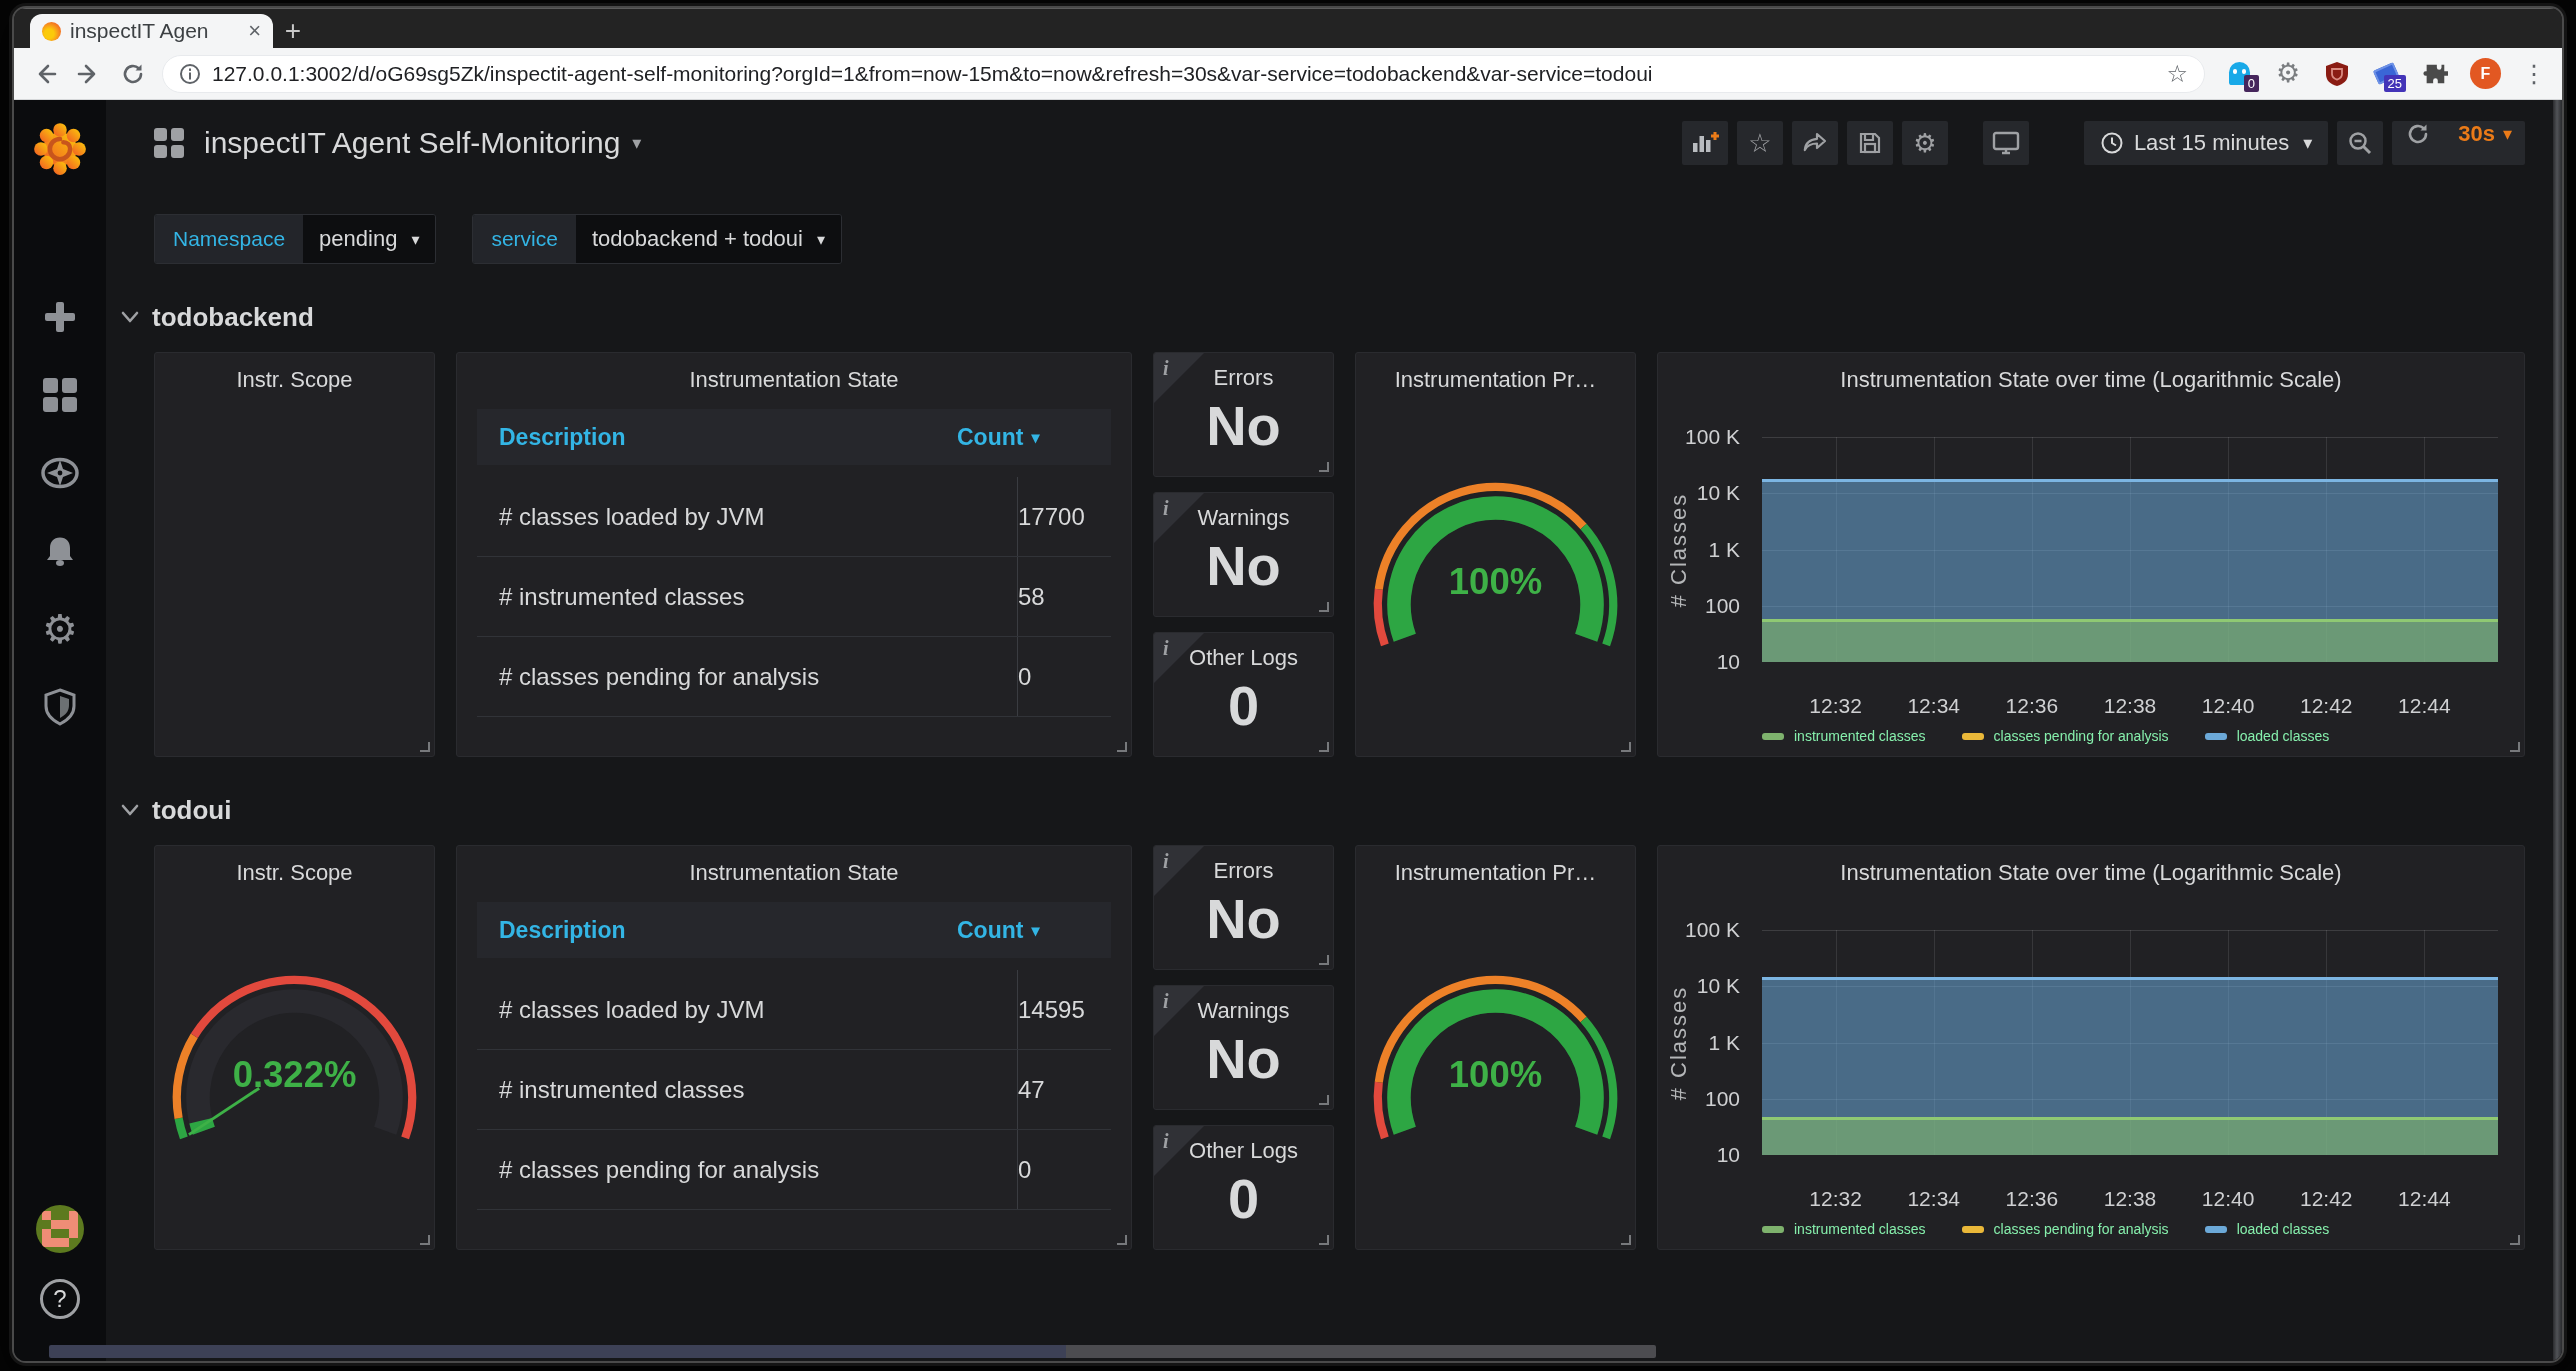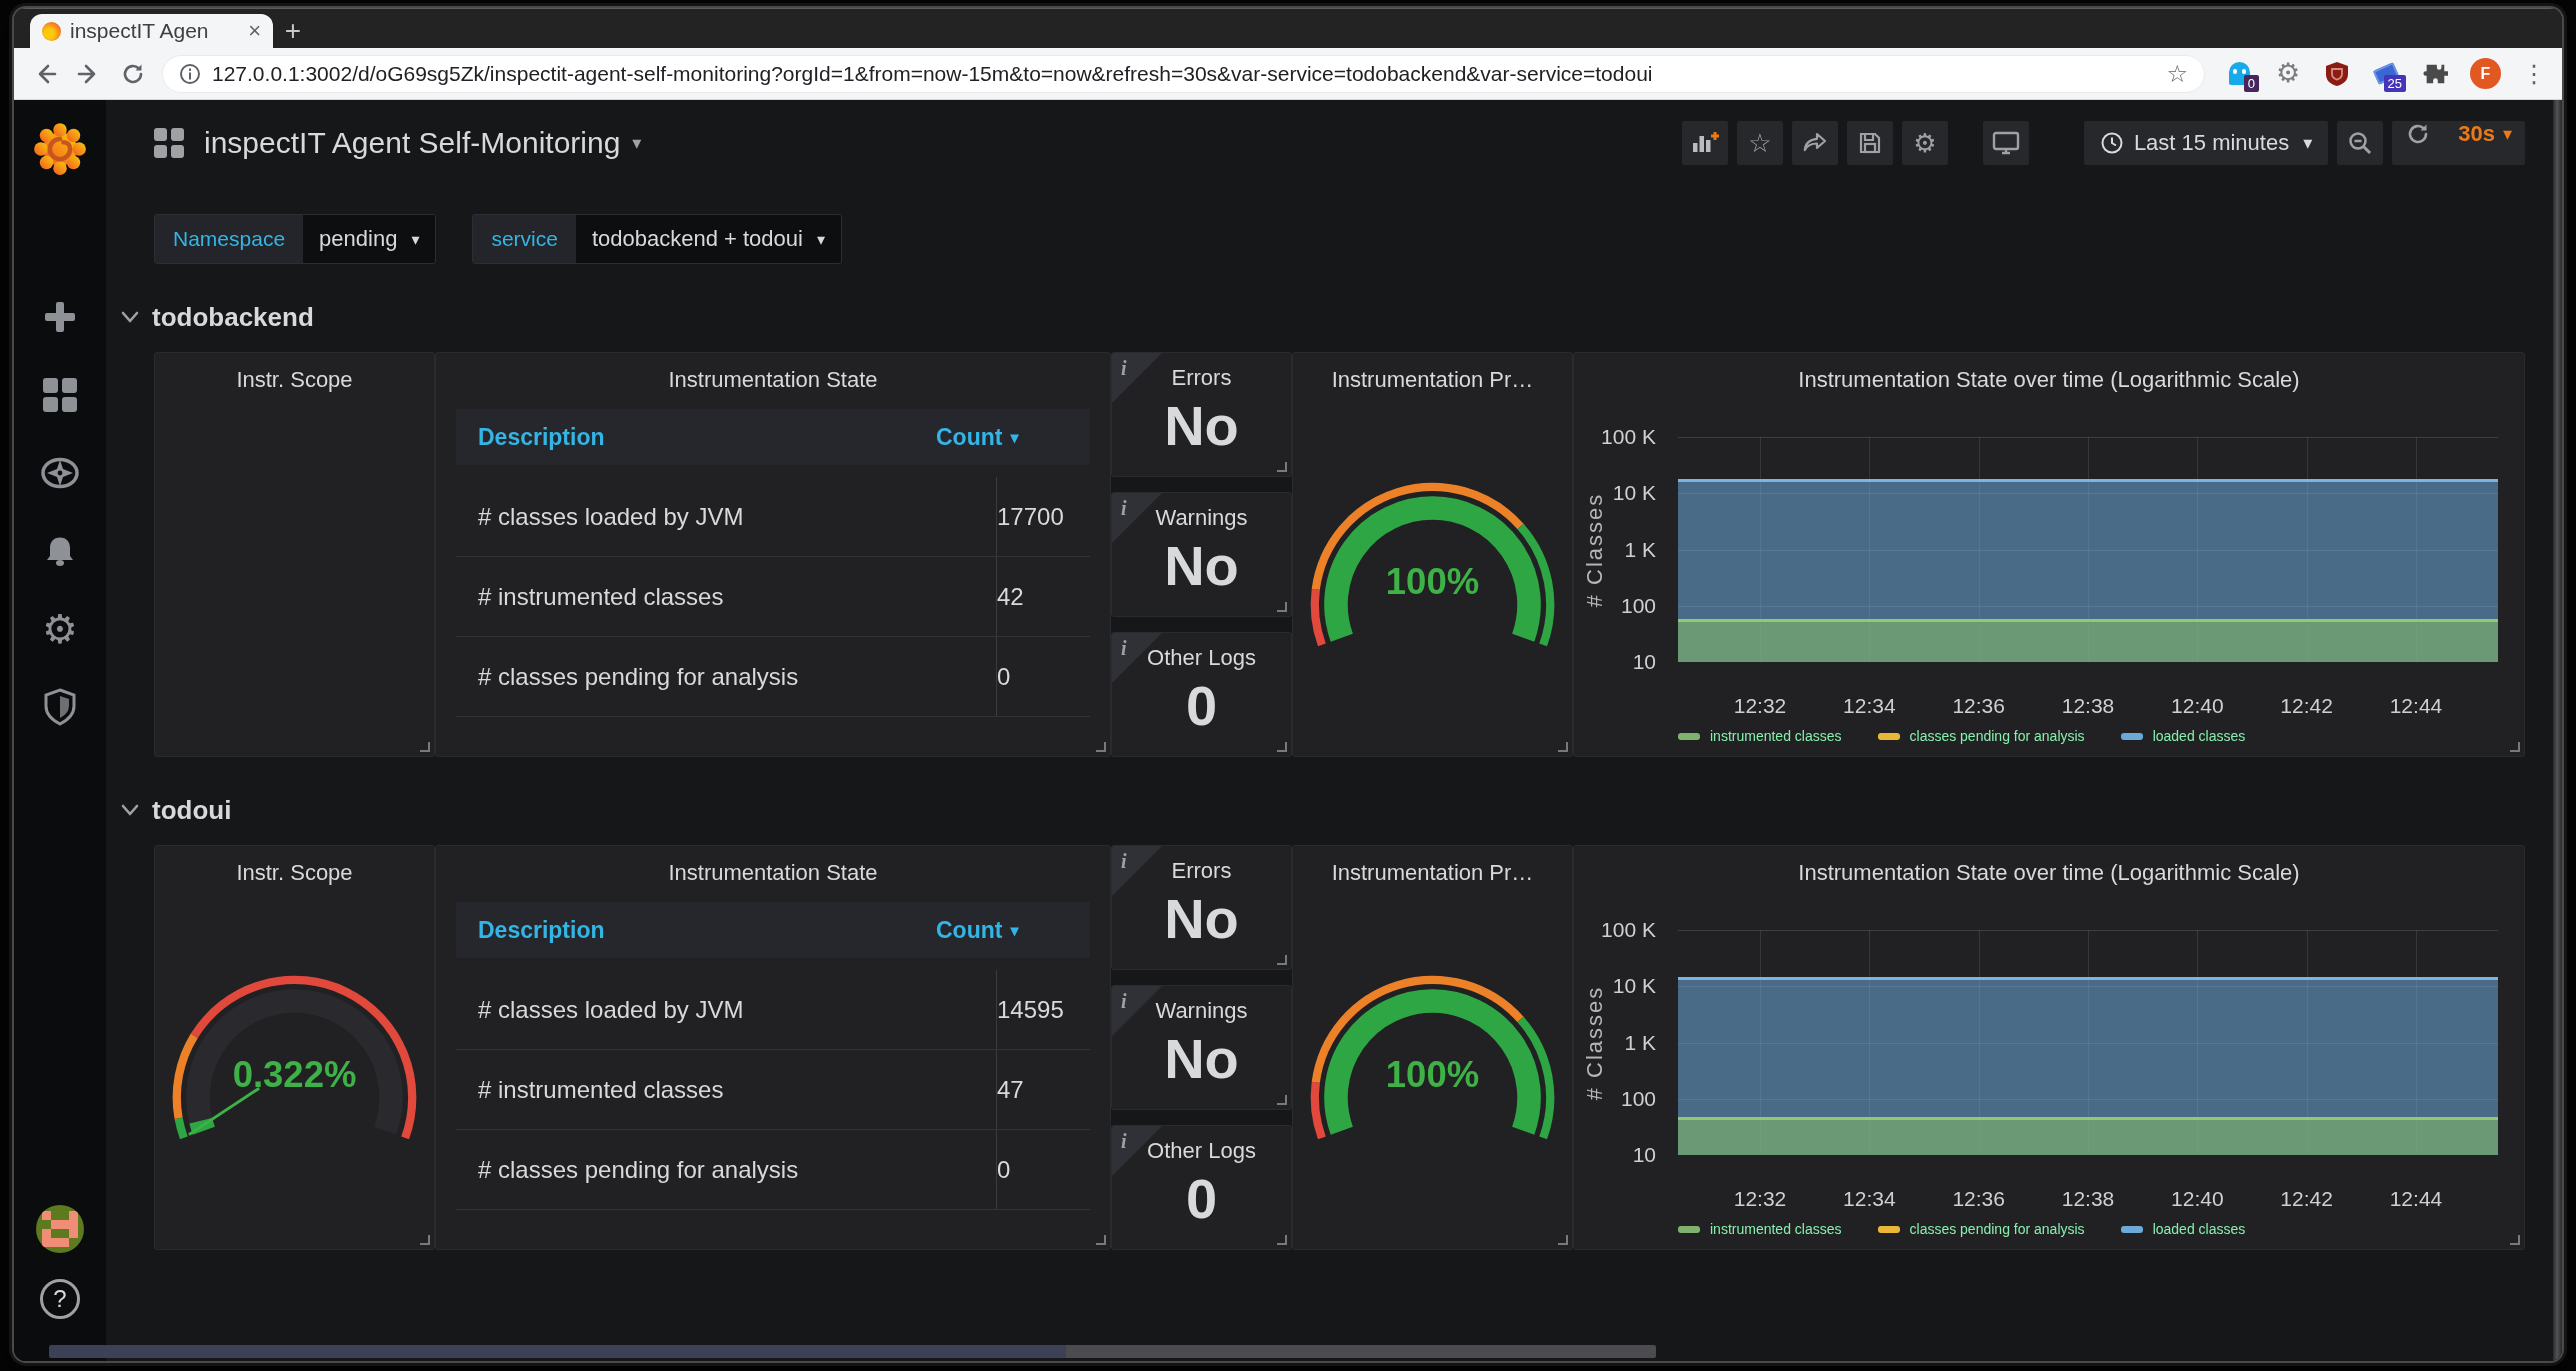--- a/index.html
+++ b/index.html
@@ -76,21 +76,21 @@
   .var-label { background:#23252a; color:#33b5e5; font-size:21px; display:flex; align-items:center; padding:0 18px; }
   .var-value { background:#0d0e10; color:#d8d9da; font-size:22px; display:flex; align-items:center; padding:0 16px; gap:12px; }
   .var-value .caret { margin-left:2px; font-size:16px; color:#d8d9da; }
 
   .dashboard { flex:1; padding:0 28px 0 14px; position:relative; overflow:hidden; }
   .row-header { height:46px; display:flex; align-items:center; gap:12px; margin-top:30px; }
   .row-header:first-child { margin-top:30px; }
   .row-title { font-size:26px; font-weight:bold; color:#d8d9da; }
   .chev { color:#9fa1a4; }
 
-  .panels-row { display:flex; height:405px; margin:12px 0 0 34px; }
+  .panels-row { display:flex; gap:21px; height:405px; margin:12px 0 0 34px; }
   .panel { background:#212124; border:1px solid #2a2b2f; border-radius:3px; position:relative; }
   .panel-title { text-align:center; padding-top:14px; font-size:22px; font-weight:500; color:#d8d9da; white-space:nowrap; overflow:hidden; }
   .resize-corner { position:absolute; right:4px; bottom:4px; width:10px; height:10px; border-right:2px solid #77797c; border-bottom:2px solid #77797c; }
 
   .col-gauge { width:281px; flex:0 0 auto; }
   .col-table { width:676px; flex:0 0 auto; }
   .col-stats { width:181px; flex:0 0 auto; display:flex; flex-direction:column; gap:15px; }
   .col-gauge2 { width:281px; flex:0 0 auto; }
   .col-chart { flex:1; }
 
@@ -386,21 +386,21 @@
                     <span class="sort">▾</span>
                   </span>
               </div>
               <div class="tbody">
                 <div class="trow">
                   <span class="td-desc"># classes loaded by JVM</span>
                   <span class="td-count">17700</span>
                 </div>
                 <div class="trow">
                   <span class="td-desc"># instrumented classes</span>
-                  <span class="td-count">42</span>
+                  <span class="td-count">58</span>
                 </div>
                 <div class="trow">
                   <span class="td-desc"># classes pending for analysis</span>
                   <span class="td-count">0</span>
                 </div>
               </div>
             </div>
             <div class="resize-corner"></div>
           </div>
 

